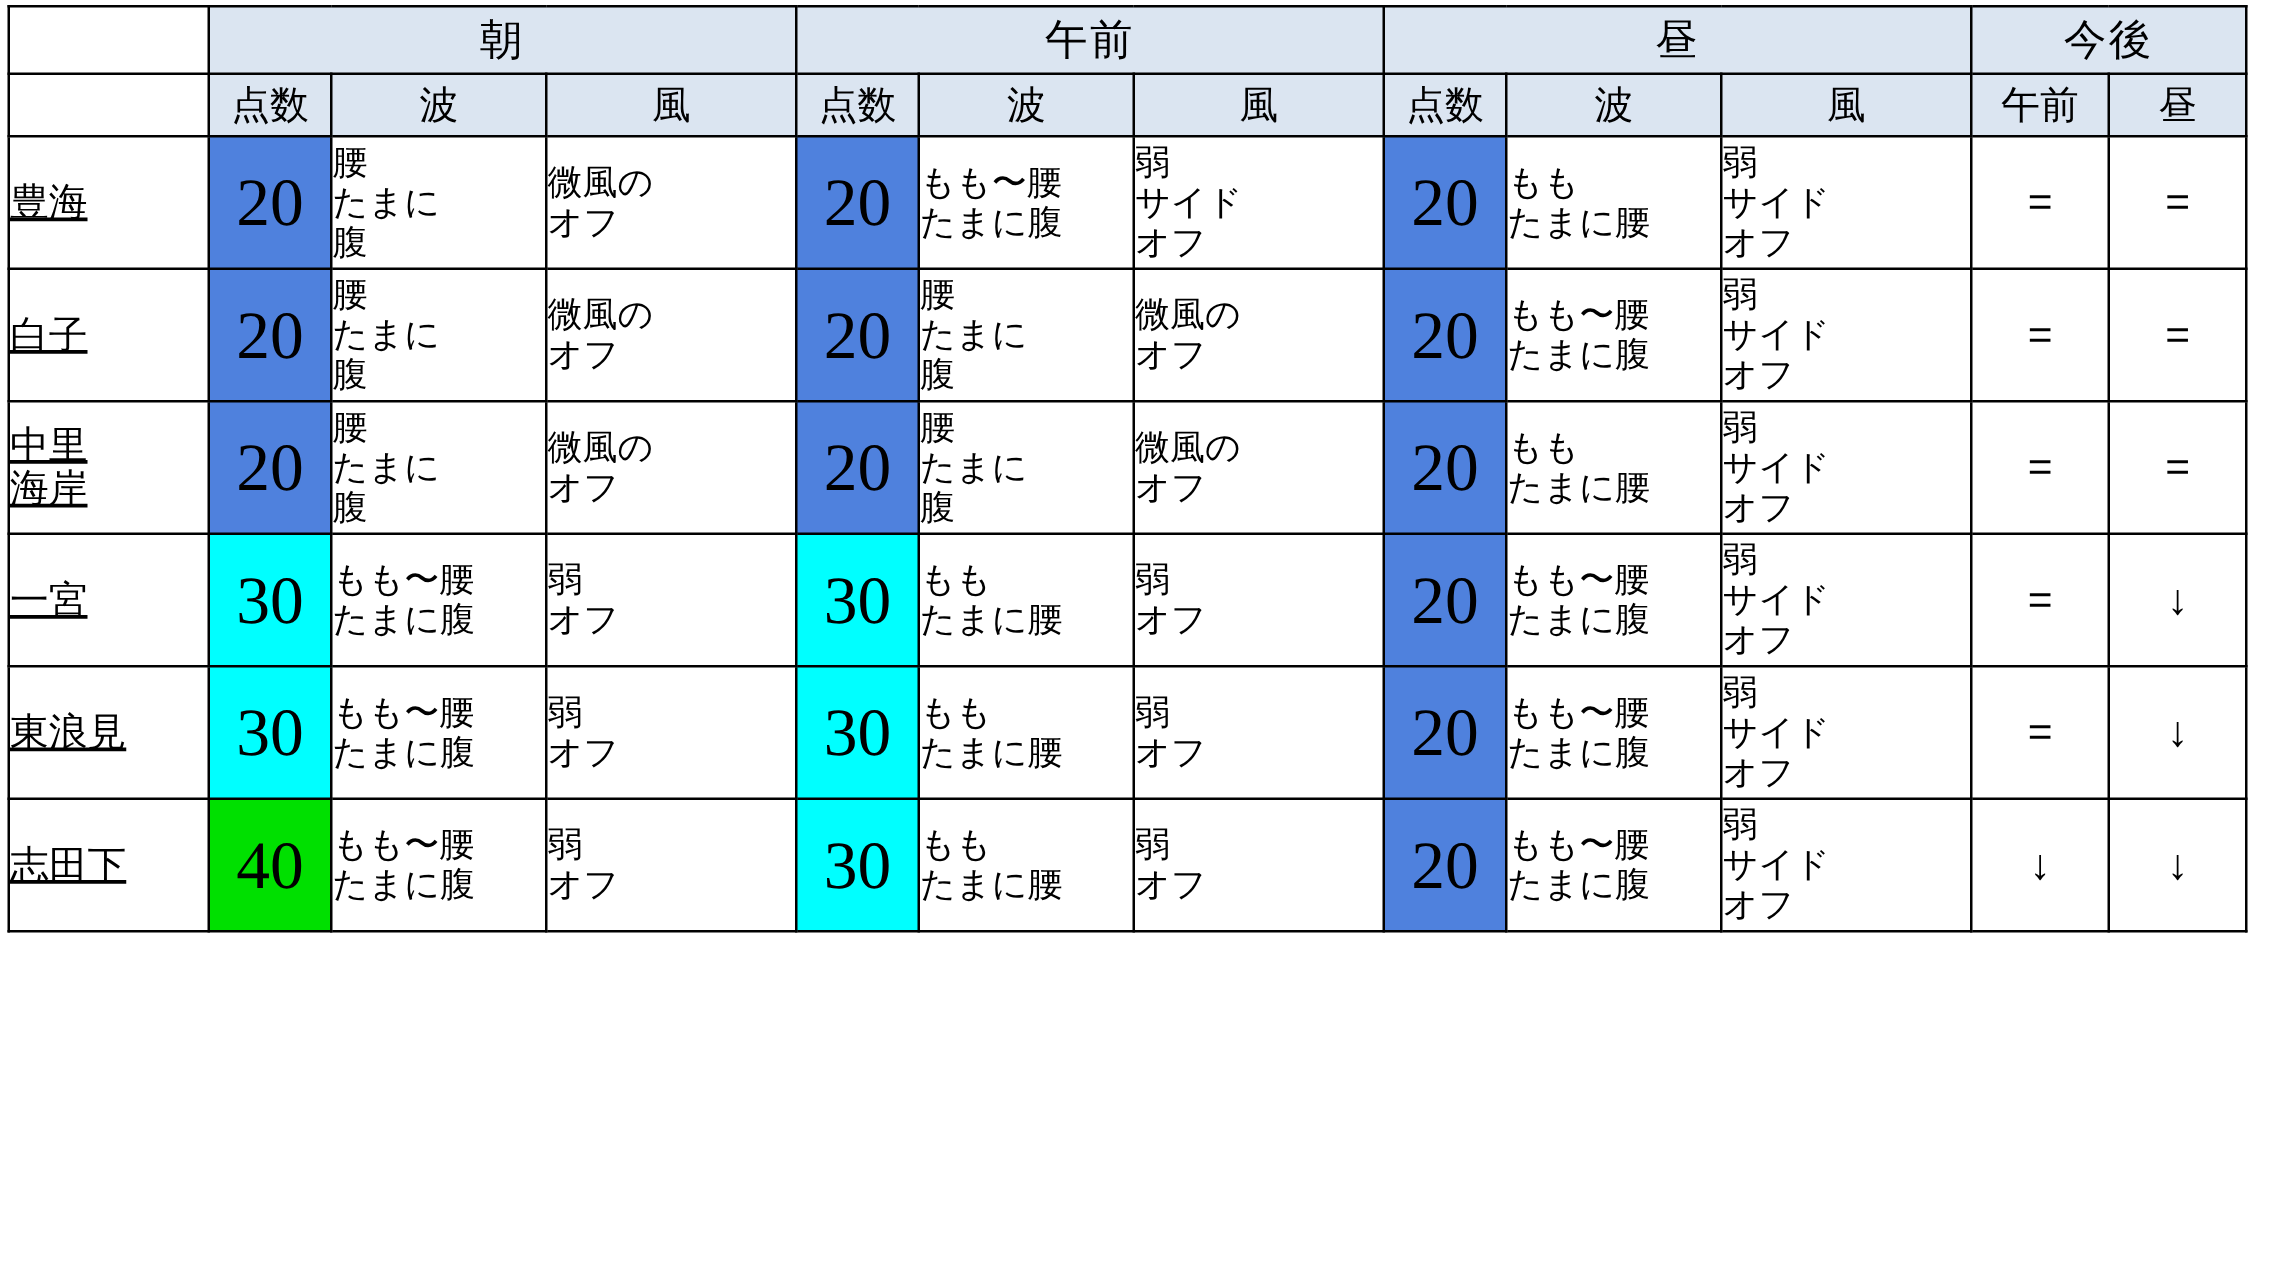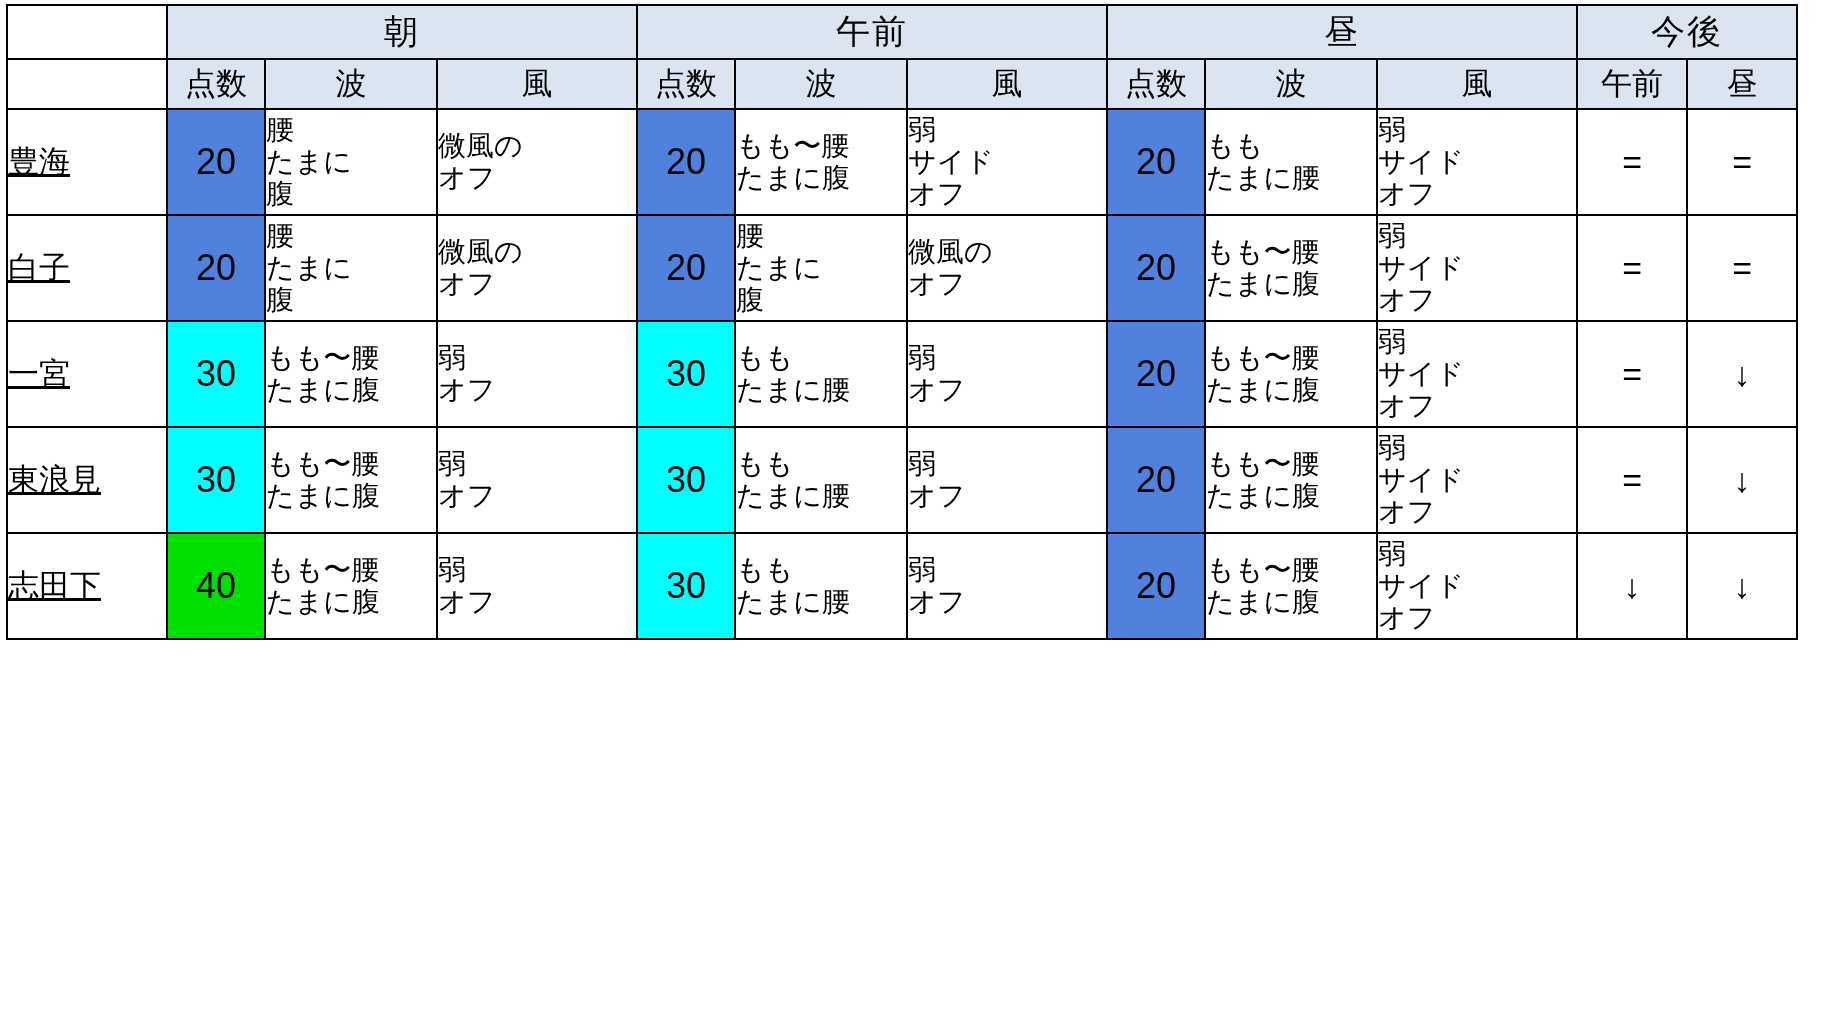--- a/index.html
+++ b/index.html
@@ -55,23 +55,24 @@
   .spot {
     font-size: 31px;
     padding-left: 10px;
     line-height: 1.12;
     white-space: pre-line;
     text-align: left;
     text-decoration: underline;
   }
   .score {
     text-align: center;
-    font-size: 36px;
+    font-size: 54px;
     line-height: 1;
     color: #000;
+    font-family: Liberation Serif, serif;
   }
   .wave, .wind {
     font-size: 28px;
     line-height: 1.14;
     padding-left: 8px;
     white-space: pre-line;
     text-align: left;
   }
   .trend {
     text-align: center;
@@ -163,20 +164,44 @@
           <td class="score" style="background: rgb(79, 129, 221);">20</td>
           <td class="wave">もも〜腰
 たまに腹</td>
           <td class="wind">弱
 サイド
 オフ</td>
           <td class="trend">=</td>
           <td class="trend">=</td>
         </tr>
         <tr class="data">
+          <td class="spot">中里
+海岸</td>
+          <td class="score" style="background: rgb(79, 129, 221);">20</td>
+          <td class="wave">腰
+たまに
+腹</td>
+          <td class="wind">微風の
+オフ</td>
+          <td class="score" style="background: rgb(79, 129, 221);">20</td>
+          <td class="wave">腰
+たまに
+腹</td>
+          <td class="wind">微風の
+オフ</td>
+          <td class="score" style="background: rgb(79, 129, 221);">20</td>
+          <td class="wave">もも
+たまに腰</td>
+          <td class="wind">弱
+サイド
+オフ</td>
+          <td class="trend">=</td>
+          <td class="trend">=</td>
+        </tr>
+        <tr class="data">
           <td class="spot">一宮</td>
           <td class="score" style="background: rgb(0, 255, 255);">30</td>
           <td class="wave">もも〜腰
 たまに腹</td>
           <td class="wind">弱
 オフ</td>
           <td class="score" style="background: rgb(0, 255, 255);">30</td>
           <td class="wave">もも
 たまに腰</td>
           <td class="wind">弱

